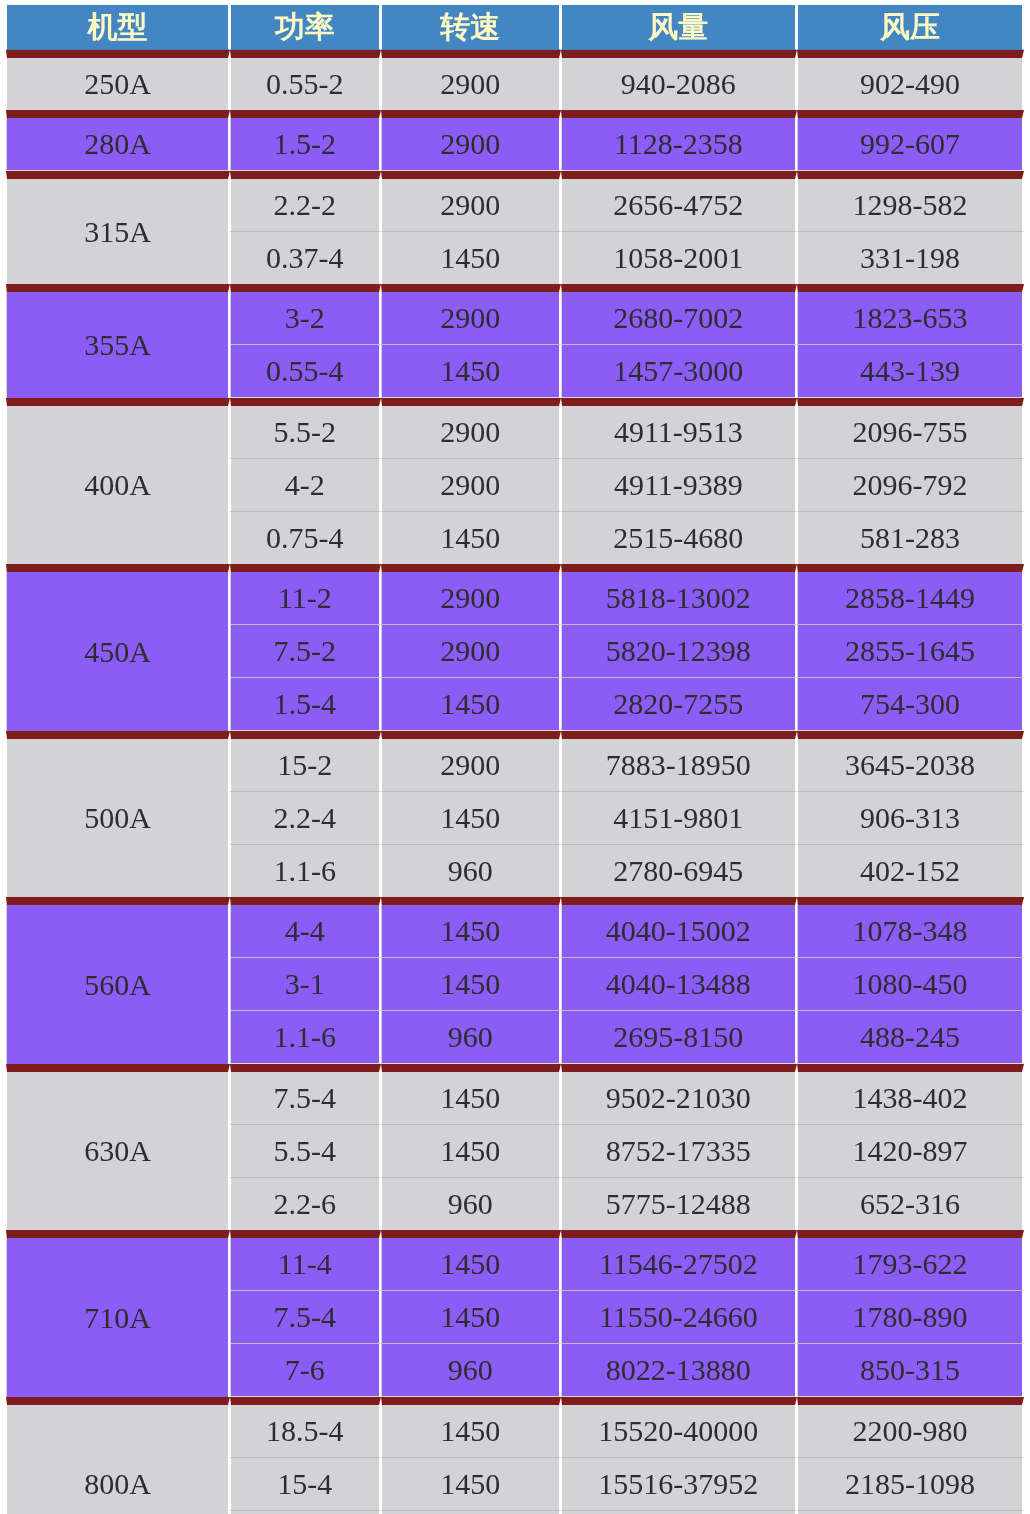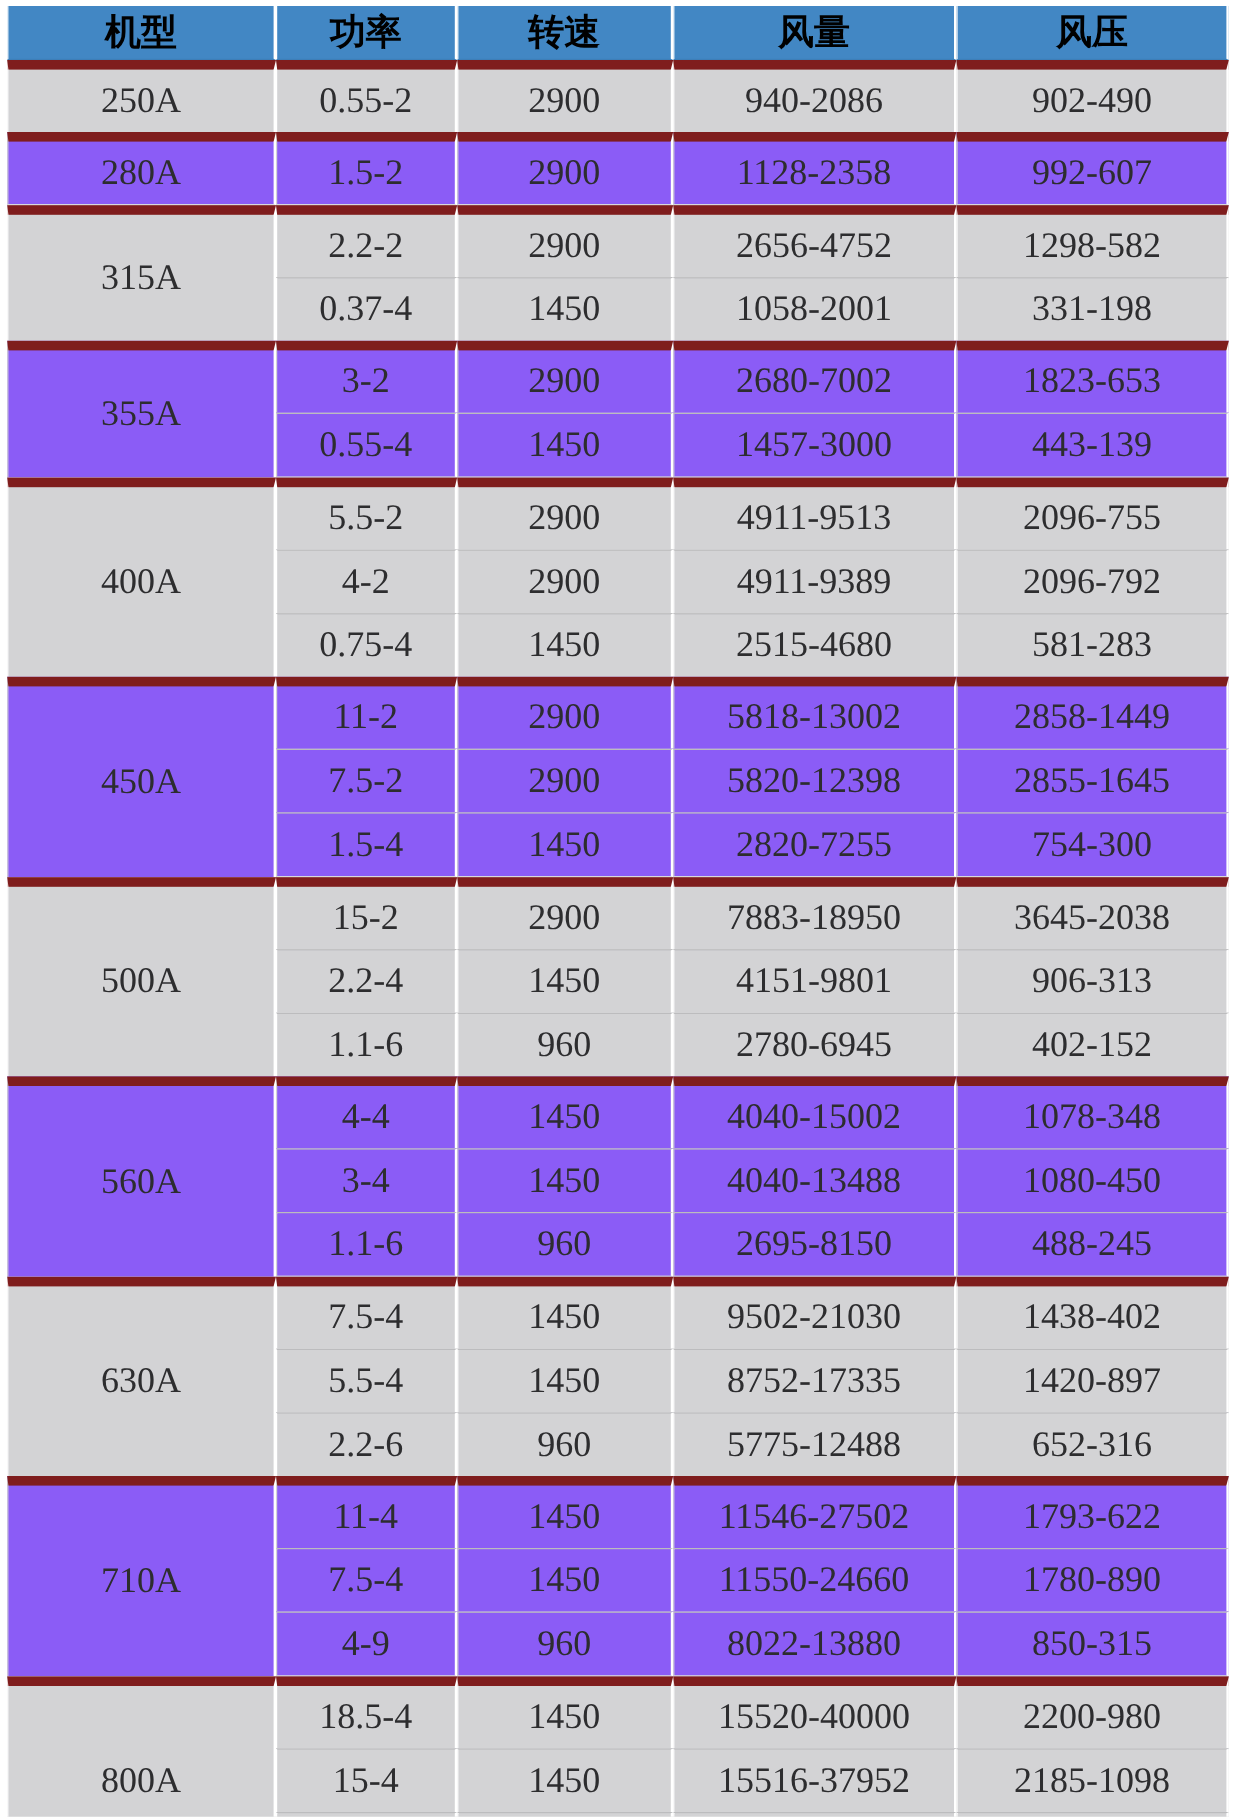--- a/index.html
+++ b/index.html
@@ -23,21 +23,21 @@
   }
   
   col.c-model   { width: 22.0%; }
   col.c-power   { width: 14.8%; }
   col.c-speed   { width: 17.7%; }
   col.c-airflow { width: 23.2%; }
   col.c-press   { width: 22.3%; }
 
   thead th {
     background: #4287C4;
-    color: #000000;
+    color: #fef9c3;
     font-family: "Liberation Sans", "DejaVu Sans", sans-serif;
     font-weight: bold;
     font-size: 30px;
     height: 44px;
     text-align: center;
     vertical-align: middle;
     border-left: 1px solid #ffffff;
     border-right: 2px solid #ffffff;
     border-bottom: 1px solid #3d7eb8;
     padding: 0;
@@ -210,21 +210,21 @@
 
   <tbody class="white">
     <tr>
       <td rowspan="3">560A</td>
       <td>4-4</td>
       <td>1450</td>
       <td>4040-15002</td>
       <td>1078-348</td>
     </tr>
     <tr>
-      <td>3-4</td>
+      <td>3-1</td>
       <td>1450</td>
       <td>4040-13488</td>
       <td>1080-450</td>
     </tr>
     <tr>
       <td>1.1-6</td>
       <td>960</td>
       <td>2695-8150</td>
       <td>488-245</td>
     </tr>
@@ -260,21 +260,21 @@
       <td>11546-27502</td>
       <td>1793-622</td>
     </tr>
     <tr>
       <td>7.5-4</td>
       <td>1450</td>
       <td>11550-24660</td>
       <td>1780-890</td>
     </tr>
     <tr>
-      <td>4-9</td>
+      <td>7-6</td>
       <td>960</td>
       <td>8022-13880</td>
       <td>850-315</td>
     </tr>
   </tbody>
 
   <tbody class="gray">
     <tr>
       <td rowspan="3">800A</td>
       <td>18.5-4</td>

